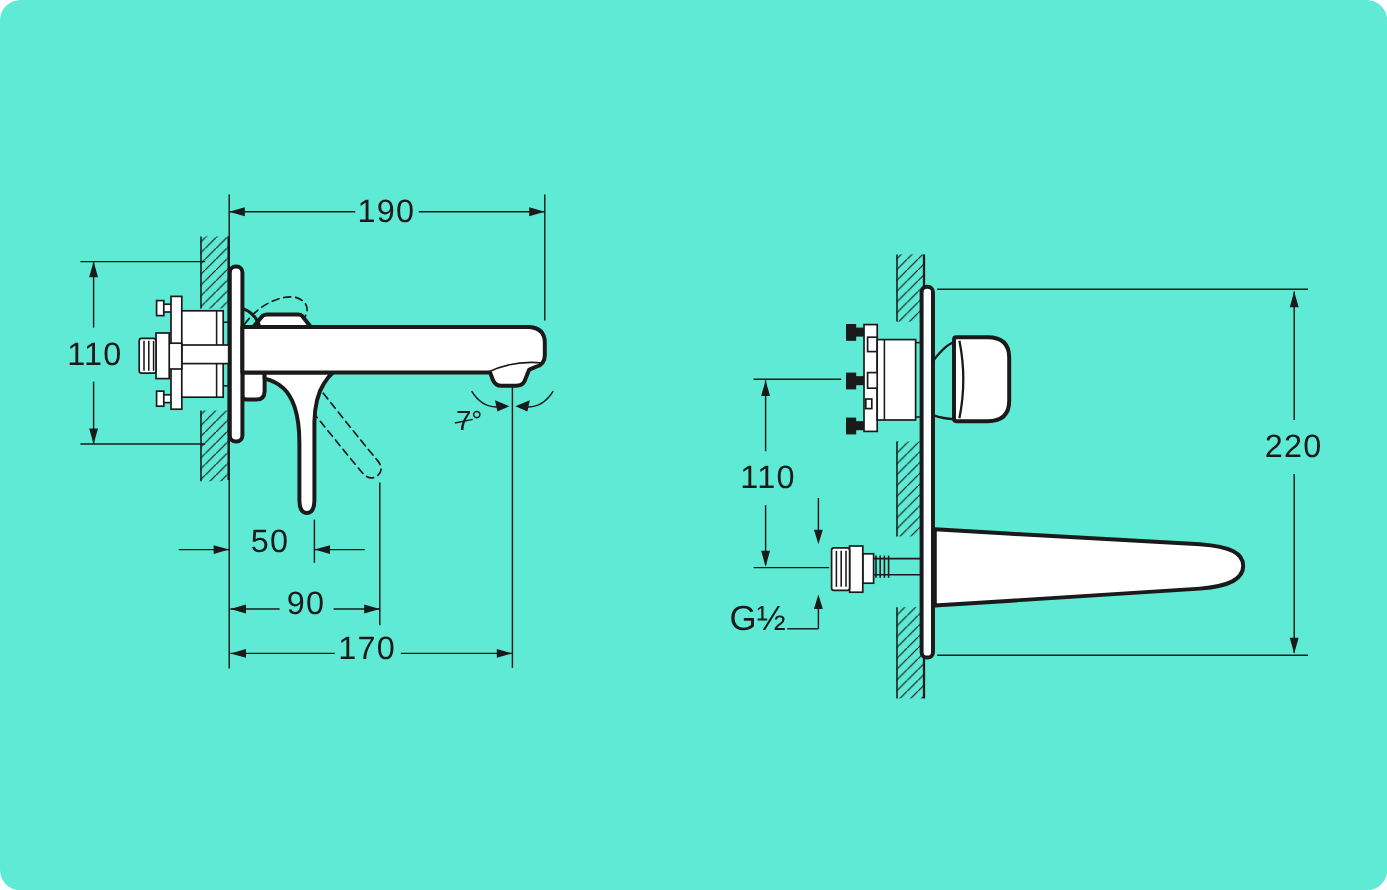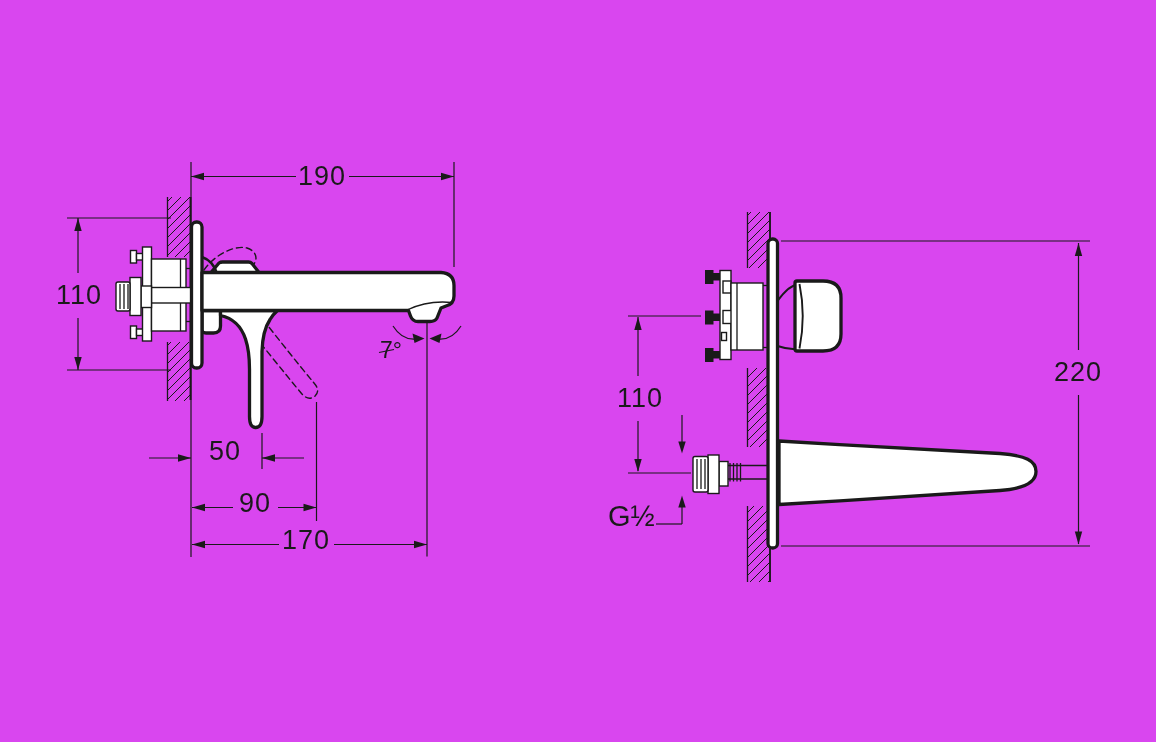--- a/index.html
+++ b/index.html
@@ -1,16 +1,16 @@
 <!DOCTYPE html>
 <html><head>
 <meta charset="utf-8">
 <style>
   html,body{margin:0;padding:0;background:#fff;}
-  .stage{width:1156px;height:742px;background:#d946ef;position:relative;overflow:hidden;}
+  .stage{width:1156px;height:742px;background:#5eead4;position:relative;overflow:hidden;border-radius:17px;}
   svg{display:block;}
   text{font-family:"Liberation Sans","DejaVu Sans",sans-serif;fill:#1a1a1a;}
   .dimtxt{font-size:27px;text-anchor:middle;dominant-baseline:central;letter-spacing:1px;}
   .angtxt{font-size:23px;text-anchor:middle;dominant-baseline:central;}
   .gtxt{font-size:29px;dominant-baseline:central;}
   .thin{stroke:#1a1a1a;stroke-width:1.3;fill:none;}
   .part{stroke:#1a1a1a;stroke-width:1.4;fill:#fff;}
   .partdark{stroke:#1a1a1a;stroke-width:1;fill:#1a1a1a;}
   .med{stroke:#1a1a1a;stroke-width:1.9;fill:none;}
   .bold{stroke:#1a1a1a;stroke-width:3.3;fill:#fff;stroke-linejoin:round;stroke-linecap:round;}

